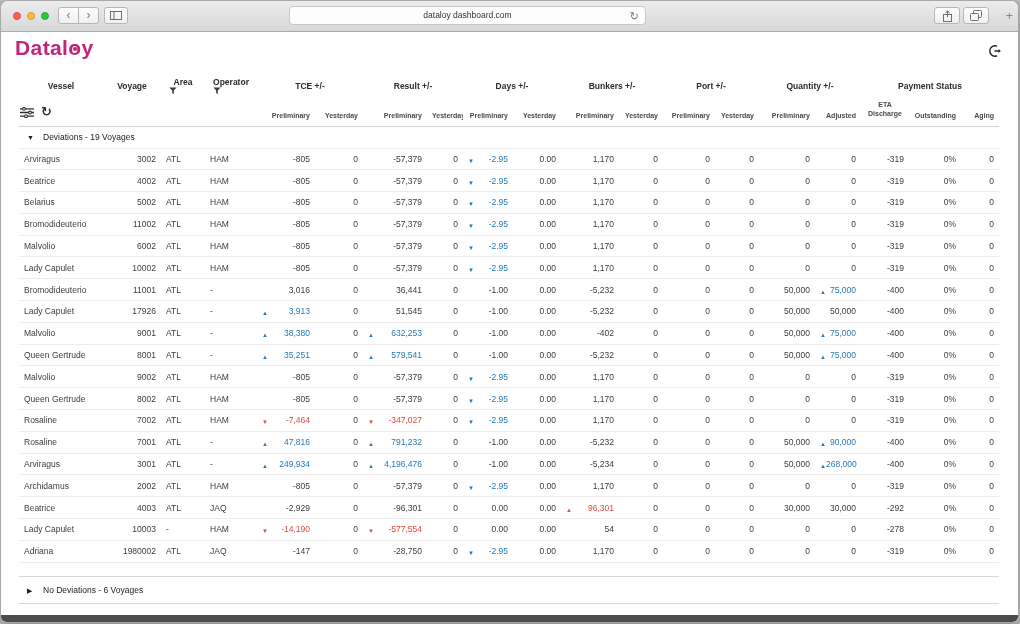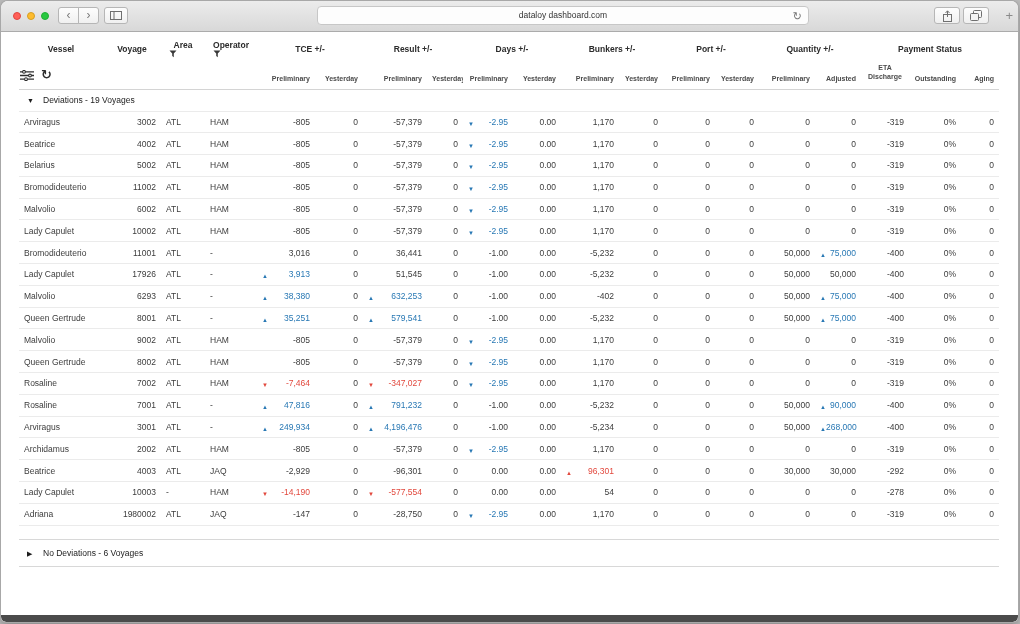--- a/index.html
+++ b/index.html
@@ -13,21 +13,21 @@
   .tl.red{background:#ff5f57;border:1px solid #e0443e;box-sizing:border-box;}
   .tl.yellow{background:#febc2e;border:1px solid #d59e23;box-sizing:border-box;}
   .tl.green{background:#28c840;border:1px solid #1faf34;box-sizing:border-box;}
   .navgroup{position:absolute;left:57px;top:6px;display:flex;}
   .chr-btn{height:17px;background:linear-gradient(#fdfdfd,#f0f0f0);border:1px solid #b6b6b6;color:#7a7a7a;
     font-size:12px;line-height:15px;text-align:center;box-sizing:border-box;padding:0;}
   .navgroup .chr-btn{width:21px;}
   .navgroup .chr-btn:first-child{border-radius:3px 0 0 3px;}
   .navgroup .chr-btn:last-child{border-radius:0 3px 3px 0;margin-left:-1px;}
   .sidebarbtn{position:absolute;left:103px;top:6px;width:24px;border-radius:3px;display:flex;align-items:center;justify-content:center;}
-  .urlbar{position:absolute;left:316px;top:5px;width:492px;height:19px;background:#fdfdfd;border:1px solid #c7c7c7;
+  .urlbar{position:absolute;left:288px;top:5px;width:357px;height:19px;background:#fdfdfd;border:1px solid #c7c7c7;
     border-radius:4px;box-sizing:border-box;}
   .urltext{display:block;text-align:center;font-size:8.5px;color:#333;line-height:17px;}
   .reload{position:absolute;right:6px;top:1px;font-size:11px;color:#777;line-height:17px;}
   .sharebtn{position:absolute;right:58px;top:6px;width:26px;border-radius:3px;display:flex;align-items:center;justify-content:center;}
   .tabsbtn{position:absolute;right:29px;top:6px;width:26px;border-radius:3px;display:flex;align-items:center;justify-content:center;}
   .plusbtn{position:absolute;right:5px;top:7px;font-size:13px;color:#8a8a8a;}
   
   .appheader{height:37px;position:relative;background:#fff;}
   .logo{position:absolute;left:14px;top:4px;font-size:21px;font-weight:bold;letter-spacing:.4px;color:#c2257d;}
   .logo-o{position:relative;display:inline-block;}
@@ -97,20 +97,28 @@
     </button>
     <button class="chr-btn tabsbtn">
       <svg width="12" height="11" viewBox="0 0 12 11">
             <rect x="3.5" y="0.5" width="8" height="7" rx="1" fill="none" stroke="#6f6f6f"></rect>
             <rect x="0.5" y="3.5" width="8" height="7" rx="1" fill="#f5f5f5" stroke="#6f6f6f"></rect>
           </svg>
     </button>
     <span class="plusbtn">+</span>
   </div>
 
+  <div class="appheader">
+    <div class="logo"><span>Datal</span><span class="logo-o">o</span><span>y</span></div>
+    <svg class="logoutbtn" width="14" height="14" viewBox="0 0 14 14">
+      <path d="M9 2.2 A5.2 5.2 0 1 0 9 11.8" fill="none" stroke="#2e2e2e" stroke-width="1.5"></path>
+      <line x1="6.5" y1="7" x2="12" y2="7" stroke="#2e2e2e" stroke-width="1.5"></line>
+      <path d="M10.6 4.9 L12.8 7 L10.6 9.1 Z" fill="#2e2e2e"></path>
+    </svg>
+  </div>
 
   <div class="tablewrap">
     <table>
       <colgroup>
         <col style="width:84px">
             <col style="width:58px">
             <col style="width:44px">
             <col style="width:52px">
         <col style="width:58px">
             <col style="width:48px">
@@ -388,21 +396,21 @@
               <td>0</td>
               <td>0</td>
               <td>50,000</td>
               <td>50,000</td>
               <td>-400</td>
               <td>0%</td>
               <td>0</td>
             </tr>
             <tr class="data-row">
               <td class="al">Malvolio</td>
-              <td>6293</td>
+              <td>9001</td>
               <td class="al">ATL</td>
               <td class="al">-</td>
               <td>
                 <div class="cf">
                   <span class="arr c-blue">▲</span>
                   <span class="c-blue">38,380</span>
                 </div>
               </td>
               <td>0</td>
               <td>

